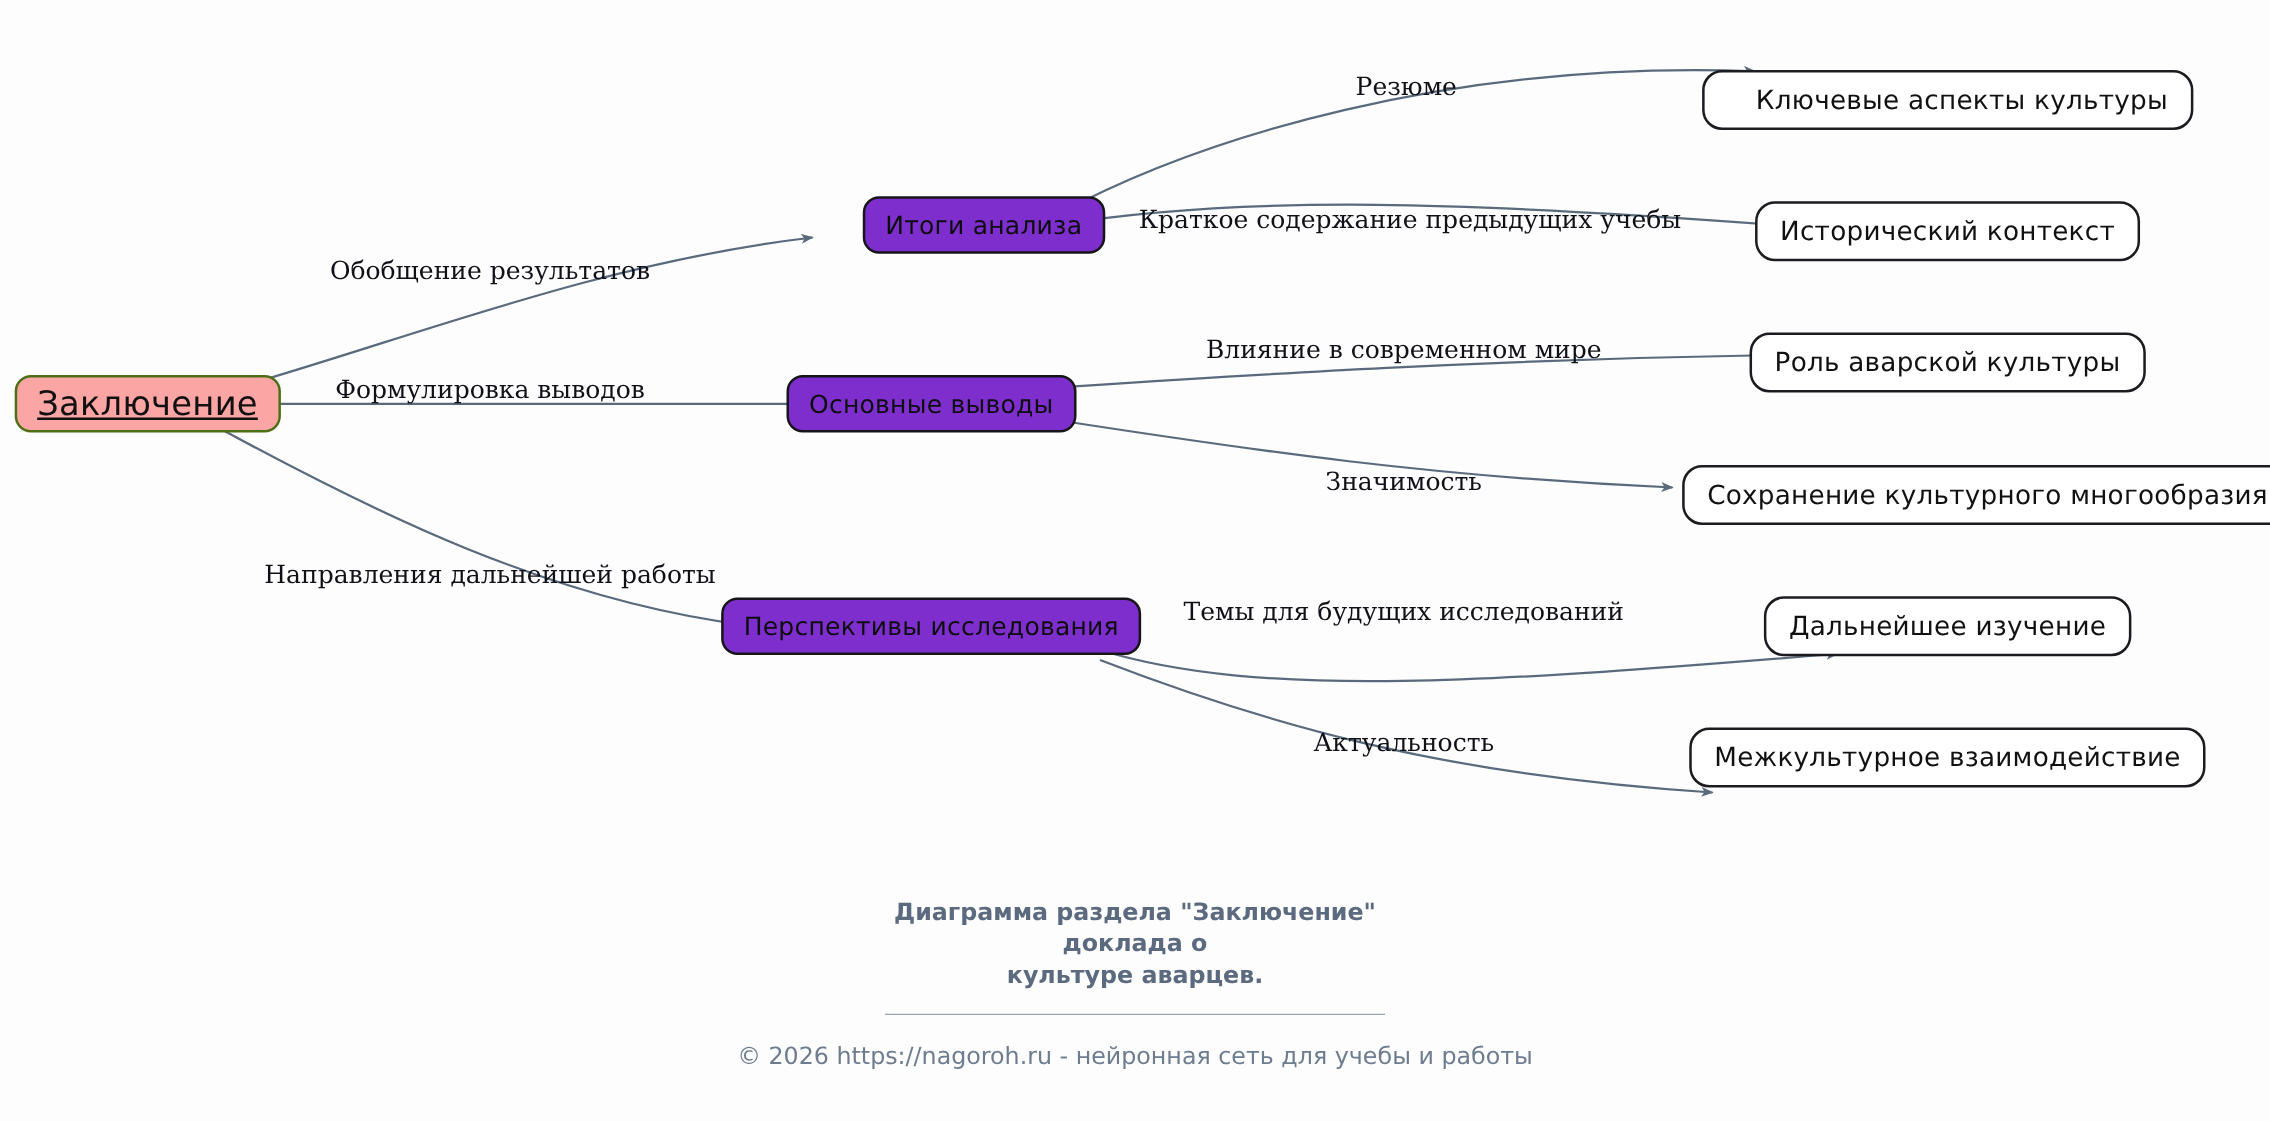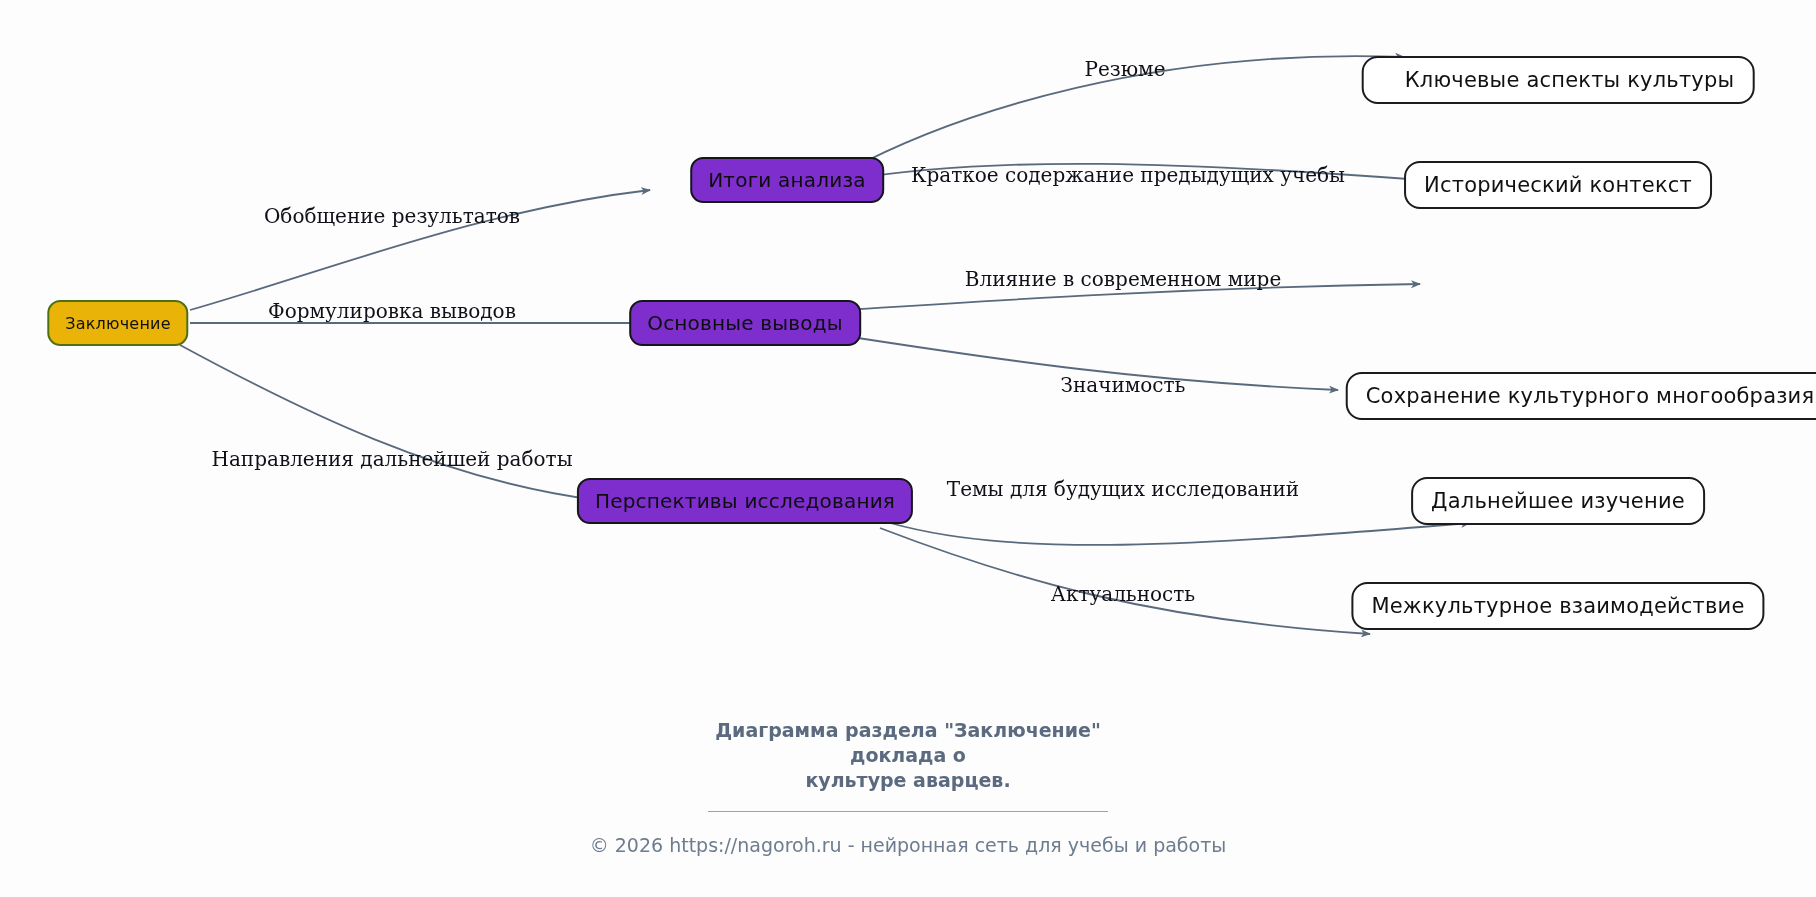--- a/index.html
+++ b/index.html
@@ -38,27 +38,28 @@
     align-items: center;
     justify-content: center;
     border-radius: 14px;
     white-space: nowrap;
     transform: translate(-50%, -50%);
     font-family: "DejaVu Sans", sans-serif;
     letter-spacing: 0.2px;
   }
 
   .node-root {
-    background: #eab308;
+    background: #fca5a5;
     border: 2px solid #4d7016;
     color: #111111;
-    font-size: 16px;
+    font-size: 27px;
     padding: 0 16px;
     height: 46px;
     border-radius: 13px;
+    text-decoration: underline;
   }
 
   .node-branch {
     background: #7d2ecc;
     border: 2px solid #15151a;
     color: #0d0d0d;
     font-size: 20px;
     padding: 0 16px;
     height: 46px;
     border-radius: 13px;
@@ -155,20 +156,23 @@
   <div class="node node-branch" style="left:745px; top:323px;">
     <span>Основные выводы</span>
   </div>
 
   <div class="node node-leaf" style="left:1558px; top:80px;padding-left:41px;">
     <span>Ключевые аспекты культуры</span>
   </div>
   <div class="node node-leaf" style="left:1558px; top:185px;">
     <span>Исторический контекст</span>
   </div>
+  <div class="node node-leaf" style="left:1558px; top:290px;">
+    <span>Роль аварской культуры</span>
+  </div>
   <div class="node node-leaf" style="left:1558px; top:396px;margin-left:32px;">
     <span>Сохранение культурного многообразия</span>
   </div>
   <div class="node node-leaf" style="left:1558px; top:501px;">
     <span>Дальнейшее изучение</span>
   </div>
   <div class="node node-leaf" style="left:1558px; top:606px;">
     <span>Межкультурное взаимодействие</span>
   </div>
 

